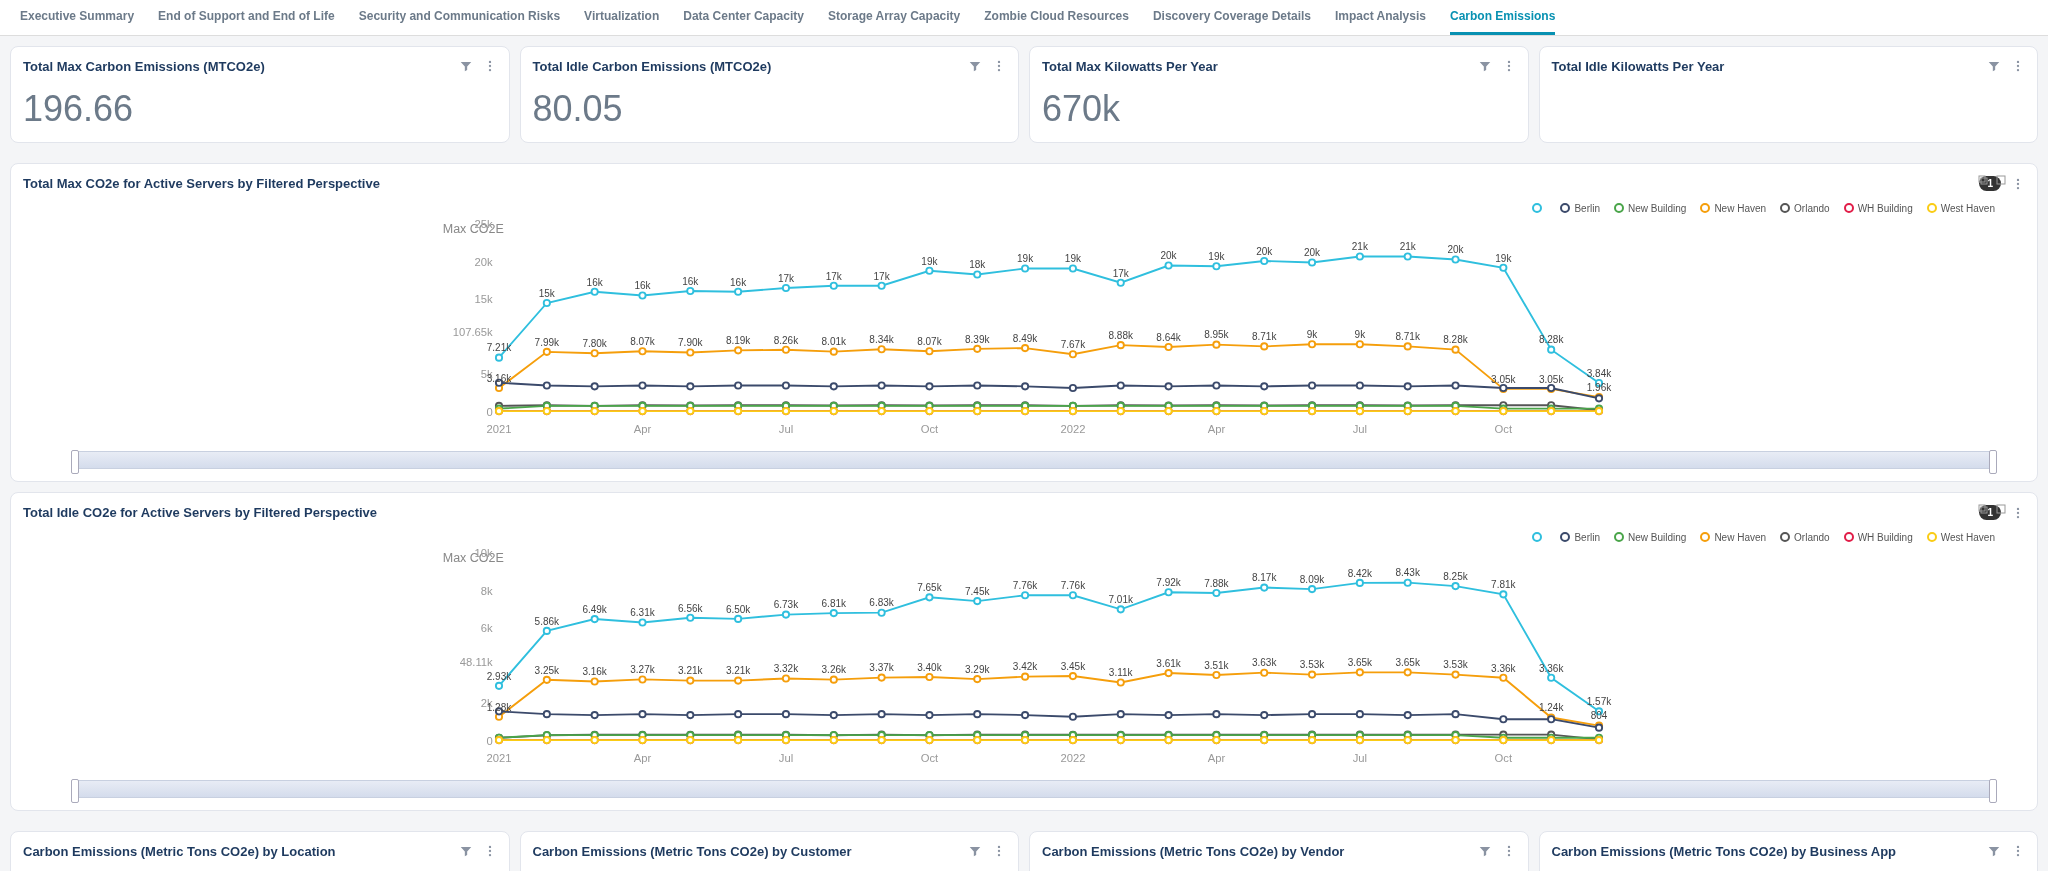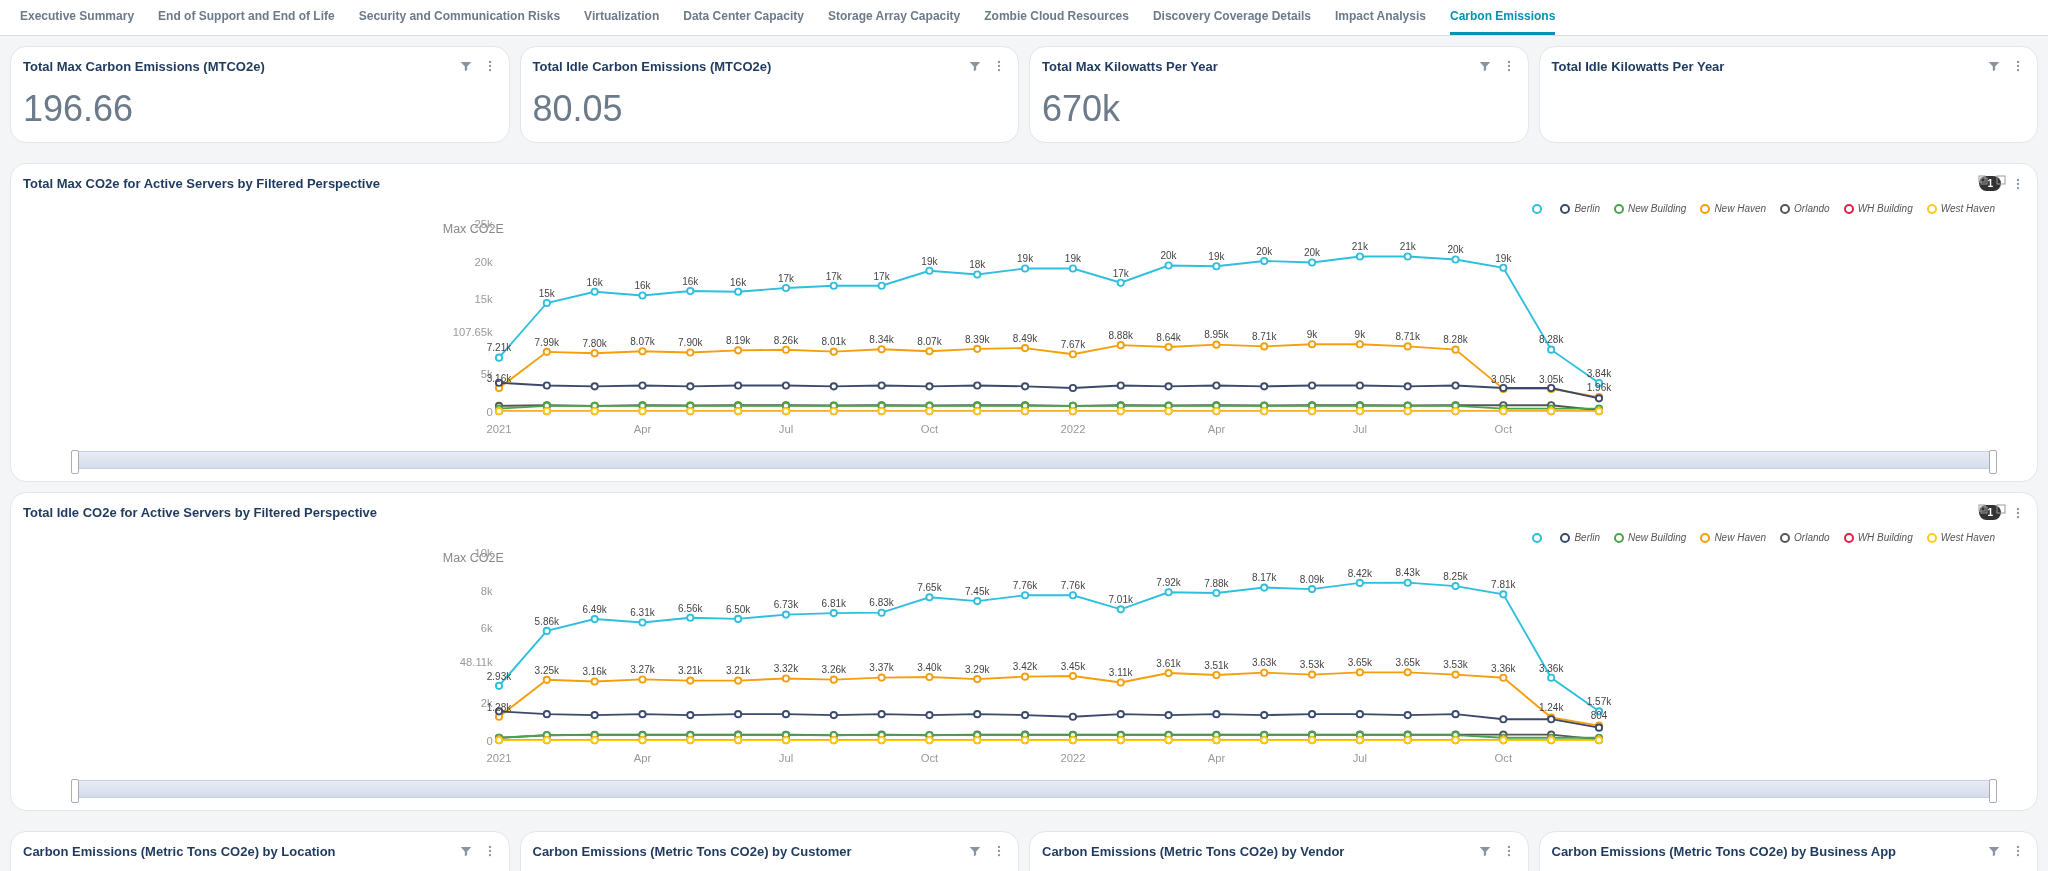--- a/index.html
+++ b/index.html
@@ -1,30 +1,30 @@
 <!DOCTYPE html>
 <html><head>
 <meta charset="utf-8">
 <style>
 * { box-sizing: border-box; margin: 0; padding: 0; }
 body { font-family: -apple-system, BlinkMacSystemFont, "Segoe UI", Arial, sans-serif; background: #f4f5f7; color: #333; font-size: 12px; }
 .tabs { display: flex; background: #fff; border-bottom: 1px solid #ddd; padding: 0 20px; gap: 24px; height: 36px; align-items: stretch; overflow-x: hidden; }
 .tab { display: flex; align-items: center; color: #6c7a89; font-size: 12px; font-weight: 600; cursor: pointer; border-bottom: 3px solid transparent; white-space: nowrap; }
 .tab.active { color: #0891b2; border-bottom-color: #0891b2; }
 .grid { display: grid; grid-template-columns: 1fr 1fr 1fr 1fr; gap: 10px; padding: 10px; }
-.card { background: #fff; border: 1px solid #e2e5ec; border-radius: 16px; padding: 12px; position: relative; display: flex; flex-direction: column; }
+.card { background: #fff; border: 1px solid #e2e5ec; border-radius: 8px; padding: 12px; position: relative; display: flex; flex-direction: column; }
 .card-head { display: flex; justify-content: space-between; align-items: flex-start; margin-bottom: 8px; }
 .card-title { font-size: 13px; font-weight: 700; color: #1e3a5f; }
 .card-actions { display: flex; gap: 10px; align-items: center; }
 .icon { width: 14px; height: 14px; display: inline-block; fill: #8a93a2; cursor: pointer; }
 .metric { font-size: 36px; font-weight: 400; color: #6c7a89; margin-top: 6px; }
 .badge-1 { background: #333; color: #fff; font-size: 10px; font-weight: 700; padding: 2px 8px; border-radius: 10px; }
 .chart-card { grid-column: span 2; }
 .legend { display: flex; gap: 14px; font-size: 10px; color: #555; justify-content: flex-end; padding: 4px 30px 4px 4px; flex-wrap: wrap; }
-.legend-item { display: flex; align-items: flex-end; gap: 4px; font-style: italic; }
+.legend-item { display: flex; align-items: flex-start; gap: 4px; }
 .lmark { width: 10px; height: 10px; border-radius: 50%; border: 2px solid; background: #fff; }
 .chart-wrap { position: relative; height: 225px; }
 .chart { width: 100%; height: 100%; }
 .axis-label { font-size: 10px; fill: #888; }
 .tick { font-size: 9px; fill: #999; }
 .dlabel { font-size: 8px; fill: #444; text-anchor: middle; }
 .scrubber { height: 18px; background: linear-gradient(#e8ecf5, #d4dcec); border: 1px solid #c8d0e0; border-radius: 3px; margin: 8px 30px 0 50px; position: relative; }
 .scrubber::before, .scrubber::after { content: ""; position: absolute; top: -2px; width: 6px; height: 22px; background: #fff; border: 1px solid #aab; border-radius: 2px; }
 .scrubber::before { left: -3px; } .scrubber::after { right: -3px; }
 .table-card { grid-column: span 1; min-height: 260px; }

